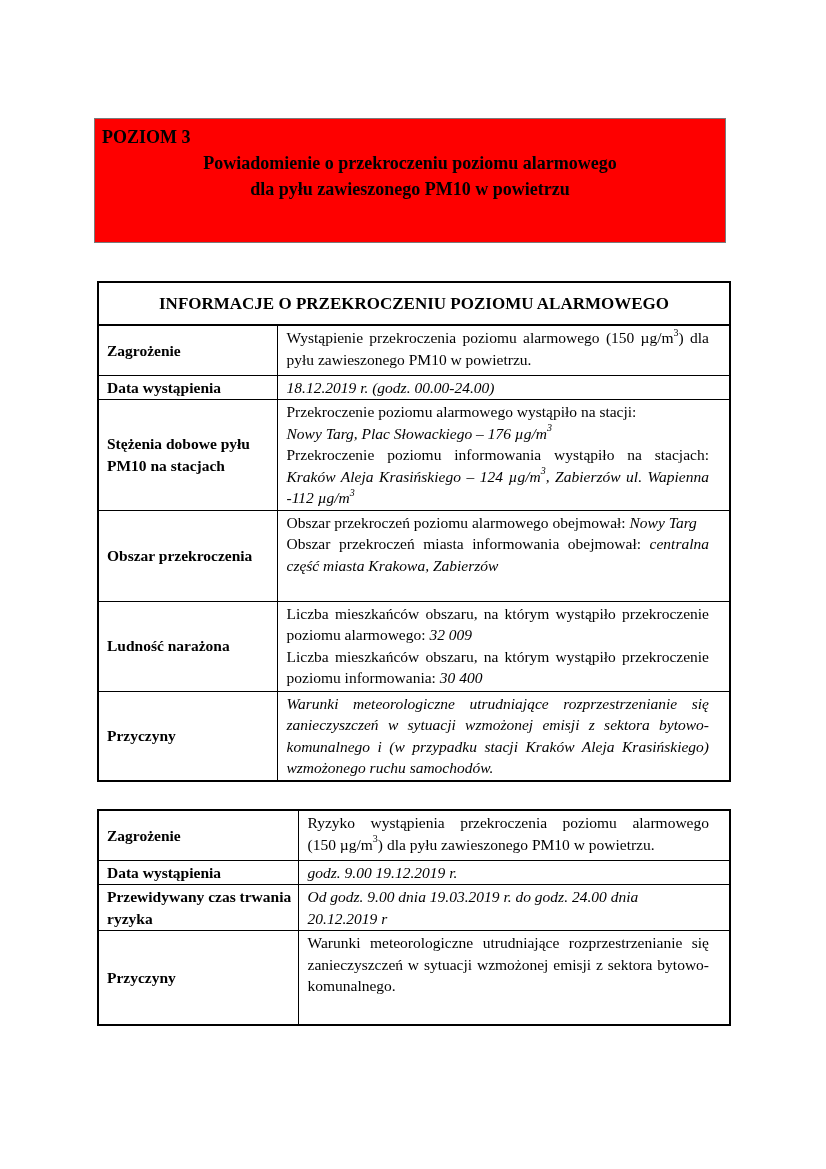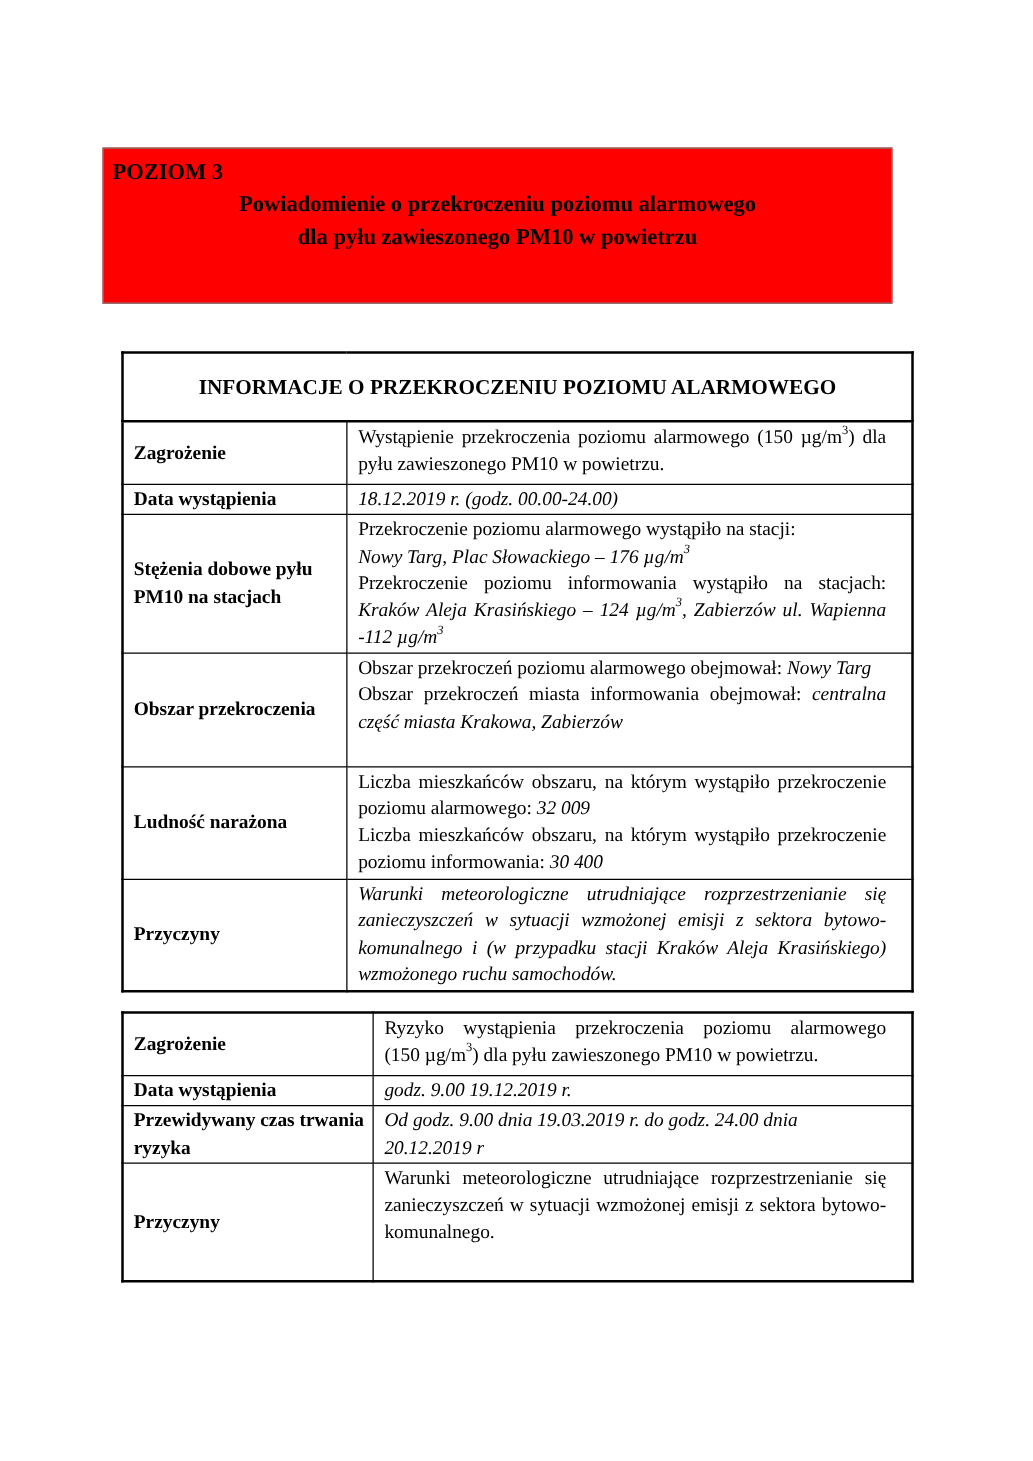--- a/index.html
+++ b/index.html
@@ -11,21 +11,21 @@
     position: relative;
     width: 826px;
     height: 1169px;
     font-family: "Liberation Serif", serif;
     color: #000000;
   }
 
   
   .banner {
     position: absolute;
-    left: 82px;
+    left: 94px;
     top: 118px;
     width: 632px;
     height: 125px;
     box-sizing: border-box;
     background: #fe0000;
     border: 1px solid #7a7a7a;
     padding-top: 5px;
   }
   .banner-line {
     font-weight: bold;
@@ -91,21 +91,21 @@
   <div class="banner-line banner-center">Powiadomienie o przekroczeniu poziomu alarmowego</div>
   <div class="banner-line banner-center">dla pyłu zawieszonego PM10 w powietrzu</div>
 </div>
 
 <table class="doc-table" id="table-alarm">
   <colgroup>
       <col style="width:179px">
       <col>
     </colgroup>
   <tbody>
-      <tr style="height:55px">
+      <tr style="height:43px">
     <td colspan="2" class="title-cell">INFORMACJE O PRZEKROCZENIU POZIOMU ALARMOWEGO</td>
   </tr>
   <tr style="height:50px">
     <td class="label-cell">Zagrożenie</td>
     <td class="value-cell">
       <div class="par"><span>Wystąpienie przekroczenia poziomu alarmowego (150&nbsp;µg/m</span><sup class="unit-sup">3</sup><span>) dla pyłu zawieszonego PM10 w powietrzu.</span></div>
     </td>
   </tr>
   <tr style="height:22px">
     <td class="label-cell">Data wystąpienia</td>

